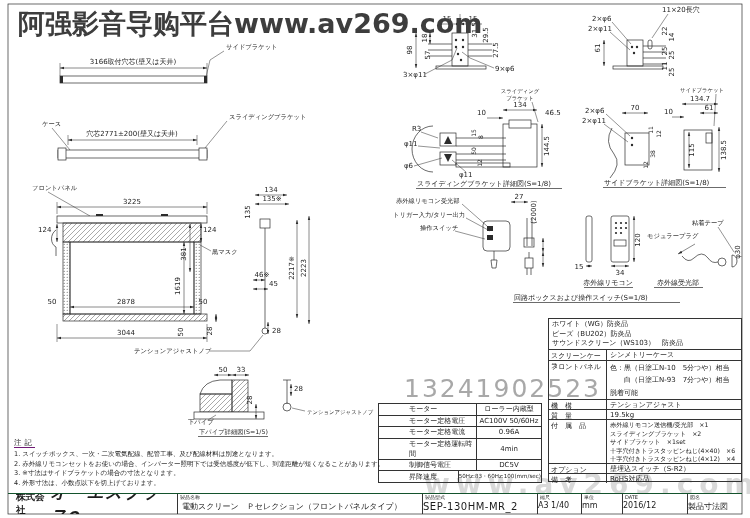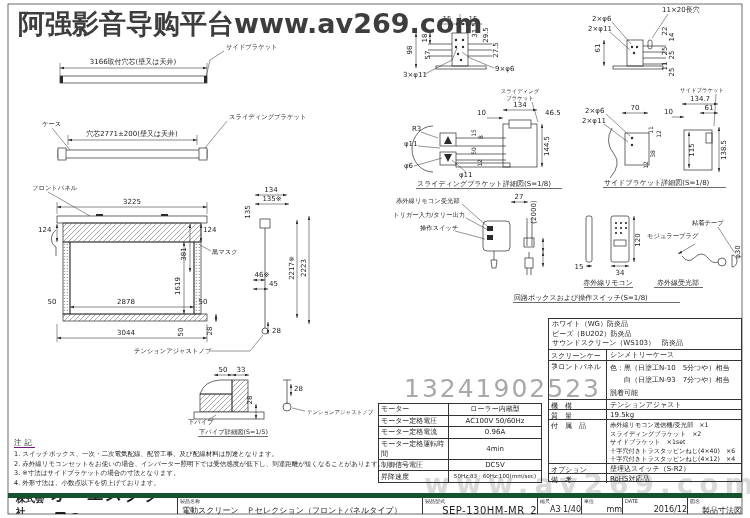--- a/index.html
+++ b/index.html
@@ -29,31 +29,31 @@
   .spec .lab{width:58px;border-right:1px solid #333;padding:1px 2px;box-sizing:border-box;}
   .spec .val{flex:1;padding:1px 3px;box-sizing:border-box;}
   .spec .val div{line-height:9.6px;white-space:nowrap;}
   .h31{height:31px;}.h11{height:11px;}.h39{height:39px;}.h10{height:10px;}.h44{height:44px;}.h9{height:9px;flex:1;}
   .h39 .val div{line-height:12.3px;}
   .h44 .val{font-size:6.2px;}
   .h44 .val div{line-height:8.5px;}
   .mot{position:absolute;left:378px;top:403px;width:164px;height:80px;border:1px solid #333;box-sizing:border-box;display:flex;flex-direction:column;font-size:7px;}
   .mot .row{flex:1;display:flex;border-bottom:1px solid #333;align-items:center;}
   .mot .row:last-child{border-bottom:none;}
-  .mot .lab{width:70px;border-right:1px solid #333;padding:0 2px;align-self:stretch;display:flex;align-items:center;box-sizing:border-box;}
+  .mot .lab{width:70px;border-right:1px solid #333;padding:0 2px;align-self:stretch;display:flex;align-items:center;box-sizing:border-box;margin-left:28px;}
   .mot .val{flex:1;text-align:center;white-space:nowrap;}
   .mot .row:last-child .val{font-size:5.6px;}
   .notes{position:absolute;left:14px;top:438px;width:362px;font-size:6.5px;line-height:9.4px;}
   .notes .nt{font-size:7.5px;border-bottom:1px solid #701a75;display:inline-block;margin-bottom:2px;letter-spacing:3px;}
   .notes .itm{white-space:nowrap;}
-  .tb{position:absolute;left:8px;top:493px;width:734px;height:21px;border-top:5px solid #14532d;box-sizing:border-box;display:flex;}
+  .tb{position:absolute;left:8px;top:493px;width:734px;height:21px;border-top:1px solid #14532d;box-sizing:border-box;display:flex;}
   .tb .cell{border-right:1px solid #333;box-sizing:border-box;position:relative;overflow:hidden;}
   .tb .cell:last-child{border-right:none;}
   .tb .tlab{position:absolute;left:2px;top:0px;font-size:5px;color:#222;}
-  .tb .tval{position:absolute;left:0;right:0;top:7px;text-align:right;font-size:8px;white-space:nowrap;}
+  .tb .tval{position:absolute;left:0;right:0;top:7px;text-align:left;font-size:8px;white-space:nowrap;}
   .company{display:flex;align-items:center;padding-left:8px;}
   .cp1{font-size:9.5px;font-weight:bold;}
   .cp2{font-size:17px;font-weight:bold;font-style:italic;letter-spacing:1px;}
 </style>
 </head>
 <body>
 
 <div class="canvas">
 
 <svg width="750" height="518" viewBox="0 0 750 518" style="position:absolute;left:0;top:0;">

